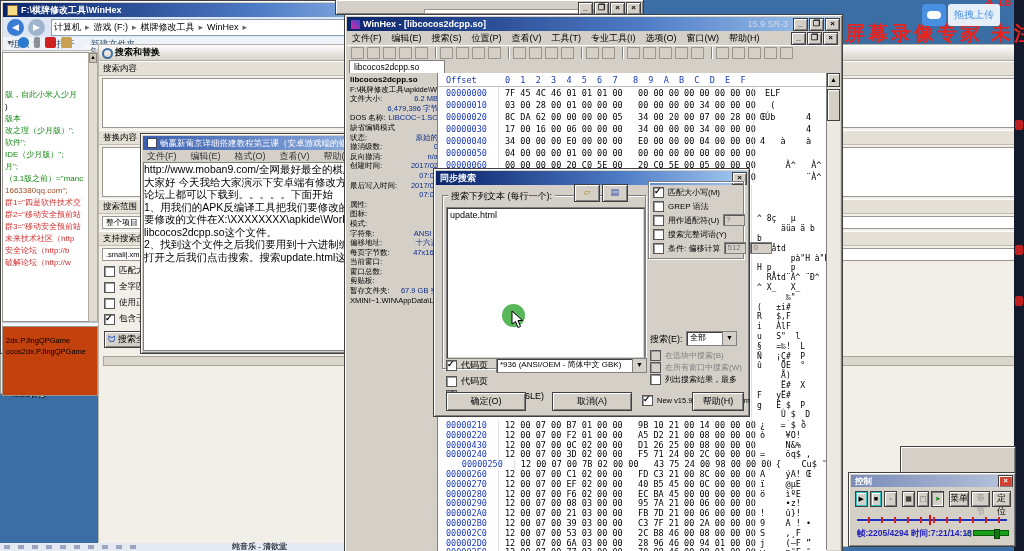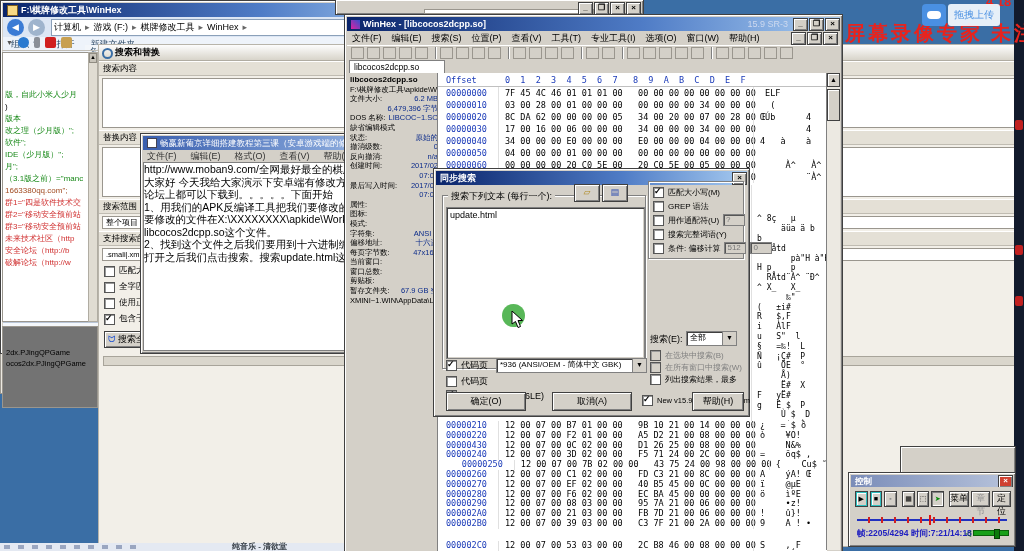--- a/index.html
+++ b/index.html
@@ -114,22 +114,22 @@
   
   #apkide{left:835px;top:55px;width:180px;height:392px;background:#ece9e2;border:1px solid #9a968e;z-index:4;}
   .ide-tools{position:absolute;left:2px;top:34px;right:2px;height:16px;display:flex;align-items:center;border-bottom:1px solid #c0bcb4;}
   .itool{width:11px;height:11px;margin-left:5px;border-radius:2px;}
   .ide-edit{position:absolute;left:2px;top:52px;width:94px;height:268px;background:#fff;border:1px solid #9a968e;
     overflow:hidden;font-size:8px;line-height:12px;white-space:pre;}
   .ln{display:block;padding-left:2px;}
   .ln.green{color:#1a8a1a;}
   .ln.red{color:#d03030;}
   .ln.maroon{color:#a04a20;}
-  .ide-res{position:absolute;left:2px;top:326px;width:94px;height:60px;background:#737373;border:1px solid #9a968e;
-    font-size:7.5px;line-height:11px;white-space:nowrap;overflow:hidden;padding-top:20px;}
+  .ide-res{position:absolute;left:2px;top:326px;width:94px;height:60px;background:#c2410c;border:1px solid #9a968e;
+    font-size:7.5px;line-height:11px;white-space:nowrap;overflow:hidden;padding-top:8px;}
   .panel{position:absolute;left:98px;top:44px;right:2px;bottom:4px;background:#f2efe8;border:1px solid #b8b4aa;}
   .p-head{height:15px;background:linear-gradient(#fdfdfd,#d8d4ca);border-bottom:1px solid #b0aca2;
     font-size:9px;font-weight:bold;line-height:15px;padding-left:16px;position:relative;}
   .p-head .mag{position:absolute;left:3px;top:3px;width:7px;height:7px;border:2px solid #3a6ea5;border-radius:50%;}
   .p-sec{background:#e4e0d6;border-top:1px solid #fff;border-bottom:1px solid #c0bcb2;
     font-size:8.5px;line-height:13px;padding-left:4px;}
   .p-box{background:#fff;border:1px solid #9a968e;margin:2px 3px;}
   .p-check{display:flex;align-items:center;font-size:8.5px;margin:4px 0 0 5px;white-space:nowrap;}
   
   #rec{left:848px;top:472px;width:166px;height:73px;z-index:8;}
@@ -921,21 +921,21 @@
             <span class="bts">12 00 07 00 21 03 00 00   FB 7D 21 00 06 00 00 00</span>
             <span class="txt">!    û}!</span>
           </div>
 
           <div class="hex-row" style="height:9.8px;line-height:9.8px;">
             <span class="o">000002B0</span>
             <span class="bts">12 00 07 00 39 03 00 00   C3 7F 21 00 2A 00 00 00</span>
             <span class="txt">9    Ã ! •</span>
           </div>
 
-          <div class="hex-row" style="height:9.8px;line-height:9.8px;margin-top:12px;">
+          <div class="hex-row" style="height:9.8px;line-height:9.8px;">
             <span class="o">000002C0</span>
             <span class="bts">12 00 07 00 53 03 00 00   2C B8 46 00 08 00 00 00</span>
             <span class="txt">S    ,¸F</span>
           </div>
 
           <div class="hex-row" style="height:9.8px;line-height:9.8px;">
             <span class="o">000002D0</span>
             <span class="bts">12 00 07 00 6A 03 00 00   28 96 46 00 94 01 00 00</span>
             <span class="txt">j    (–F ”</span>
           </div>

